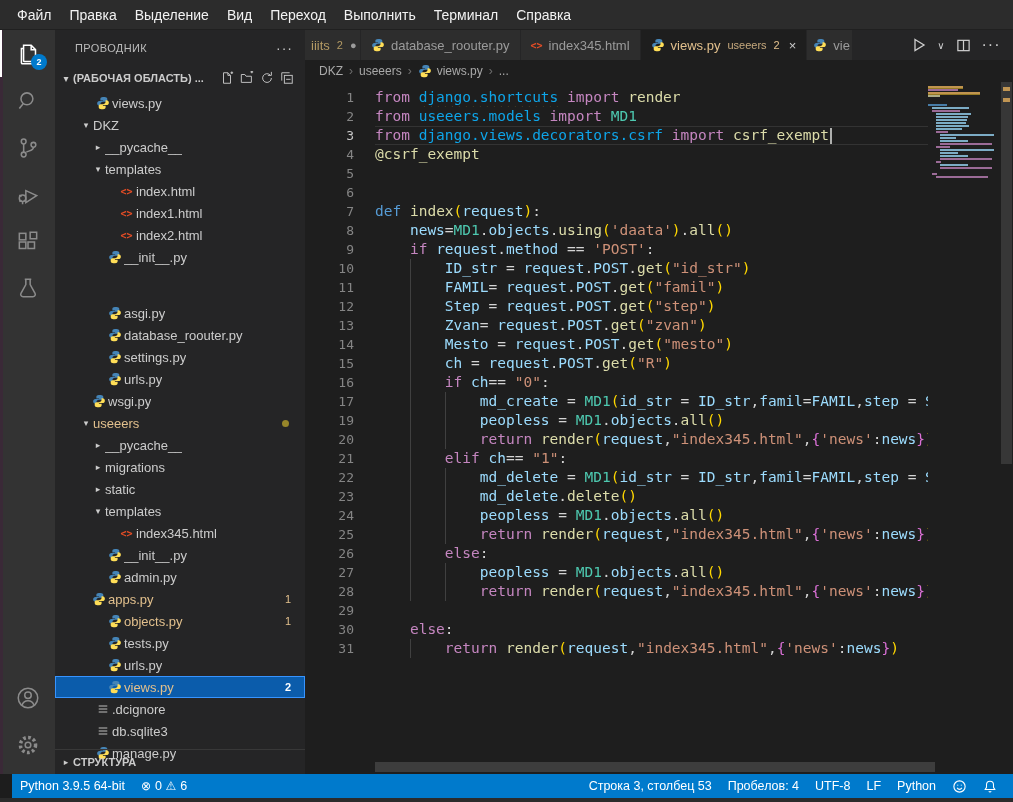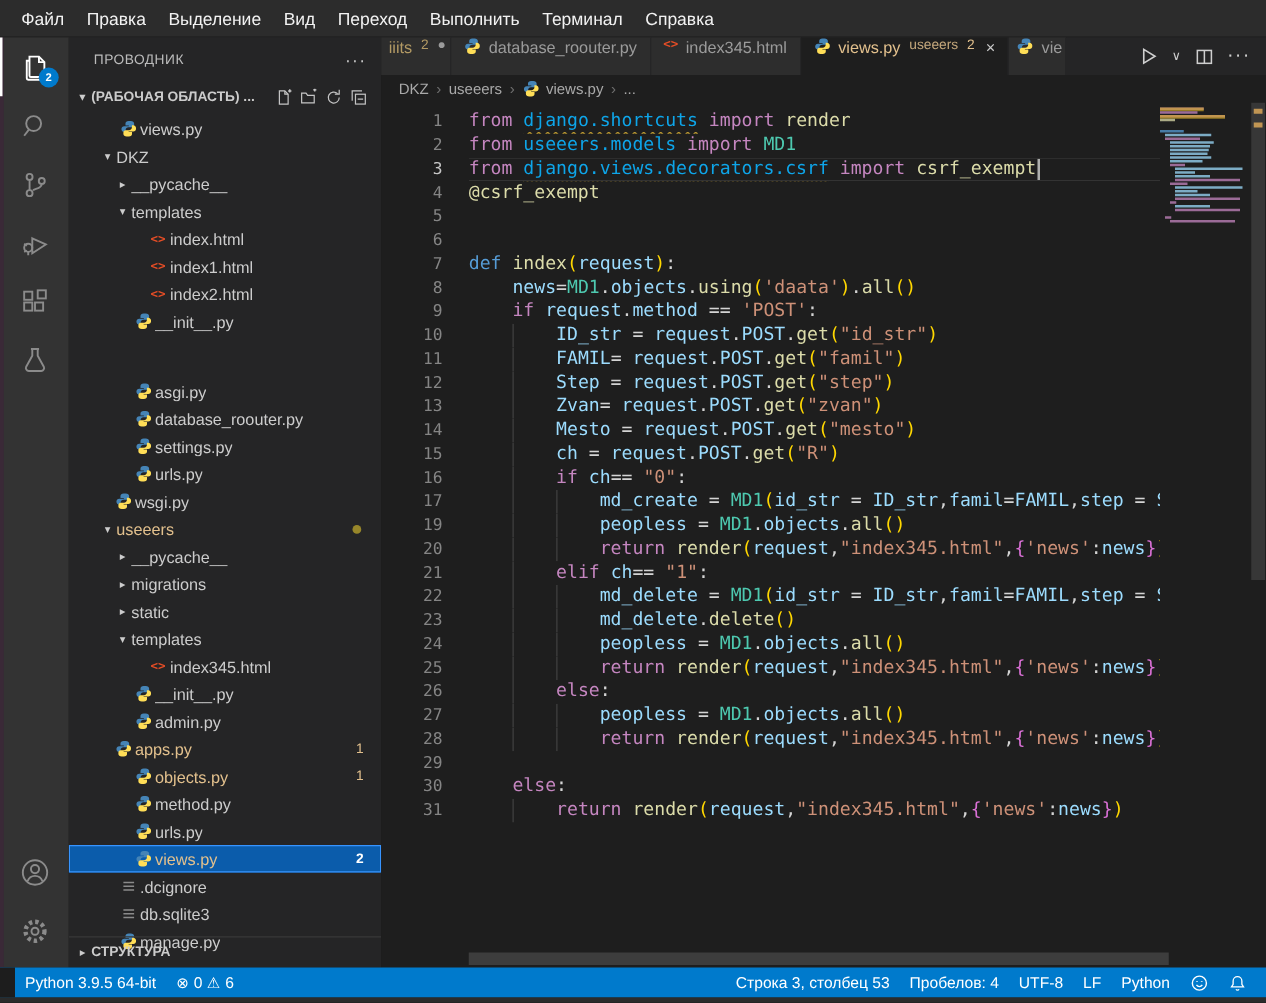--- a/index.html
+++ b/index.html
@@ -51,21 +51,21 @@
                   background:#97862a; }
   .html-ico { color:#e44d26; font-family:"DejaVu Sans Mono", monospace; font-size:10px; font-weight:bold; }
   #sb-outline { position:absolute; bottom:0; left:0; width:250px; height:25px; border-top:1px solid #383838;
                 display:flex; align-items:center; padding-left:4px; }
   #sb-outline .chev { width:14px; font-size:9px; color:#cccccc; text-align:center;}
   #sb-outline .lbl { font-size:11px; font-weight:bold; color:#cccccc; }
 
   
   #editor { position:absolute; left:305px; top:30px; width:708px; height:744px; background:#1e1e1e; }
   #tabbar { height:30px; background:#252526; display:flex; align-items:stretch; }
-  .tab { display:flex; padding:0 10px; font-size:13px; background:#2d2d2d;
+  .tab { display:flex; align-items:center; padding:0 10px; font-size:13px; background:#2d2d2d;
          border-right:1px solid #252526; color:#9b9b9b; white-space:nowrap; overflow:hidden; cursor:pointer;}
   .tab.active { background:#1e1e1e; color:#e2c08d; }
   .tab.modcol { color:#b39a64; }
   .tab .fico { margin-right:6px; display:flex; }
   .tab .desc { font-size:11px; margin-left:7px; opacity:.85; }
   .tab .tbadge { font-size:11px; margin-left:7px; }
   .tab .close { margin-left:9px; color:#cccccc; font-size:13px; }
   .tab .dot { margin-left:7px; color:#9b9b9b; font-size:11px; }
   #tab-actions { margin-left:auto; display:flex; align-items:center; padding-right:10px; }
   .tact { color:#cfcfcf; margin-left:4px; display:flex; align-items:center; justify-content:center;
@@ -390,21 +390,21 @@
         <span class="badge">1</span>
       </div>
       <div class="trow" style="padding-left: 36px;">
         <span class="chev"></span>
         <span class="fico">
           <svg width="14" height="14" viewBox="0 0 16 16">
             <path fill="#4584b6" d="M7.9 1C6.1 1 5 1.8 5 3.2V5h3.1v.6H3.9C2.4 5.6 1.3 6.7 1.3 8.3c0 1.6 1.1 2.8 2.6 2.8h1.2V9.3c0-1.5 1.2-2.6 2.7-2.6h3c1.2 0 2.1-.9 2.1-2.1V3.2C12.9 1.9 11.6 1 9.9 1z"></path>
             <path fill="#ffde57" d="M8.1 15c1.8 0 2.9-.8 2.9-2.2V11H7.9v-.6h4.2c1.5 0 2.6-1.1 2.6-2.7 0-1.6-1.1-2.8-2.6-2.8h-1.2v1.8c0 1.5-1.2 2.6-2.7 2.6h-3c-1.2 0-2.1.9-2.1 2.1v1.4C3.1 14.1 4.4 15 6.1 15z"></path>
           </svg>
         </span>
-        <span class="lbl">method.py</span>
+        <span class="lbl">tests.py</span>
       </div>
       <div class="trow" style="padding-left: 36px;">
         <span class="chev"></span>
         <span class="fico">
           <svg width="14" height="14" viewBox="0 0 16 16">
             <path fill="#4584b6" d="M7.9 1C6.1 1 5 1.8 5 3.2V5h3.1v.6H3.9C2.4 5.6 1.3 6.7 1.3 8.3c0 1.6 1.1 2.8 2.6 2.8h1.2V9.3c0-1.5 1.2-2.6 2.7-2.6h3c1.2 0 2.1-.9 2.1-2.1V3.2C12.9 1.9 11.6 1 9.9 1z"></path>
             <path fill="#ffde57" d="M8.1 15c1.8 0 2.9-.8 2.9-2.2V11H7.9v-.6h4.2c1.5 0 2.6-1.1 2.6-2.7 0-1.6-1.1-2.8-2.6-2.8h-1.2v1.8c0 1.5-1.2 2.6-2.7 2.6h-3c-1.2 0-2.1.9-2.1 2.1v1.4C3.1 14.1 4.4 15 6.1 15z"></path>
           </svg>
         </span>
         <span class="lbl">urls.py</span>

